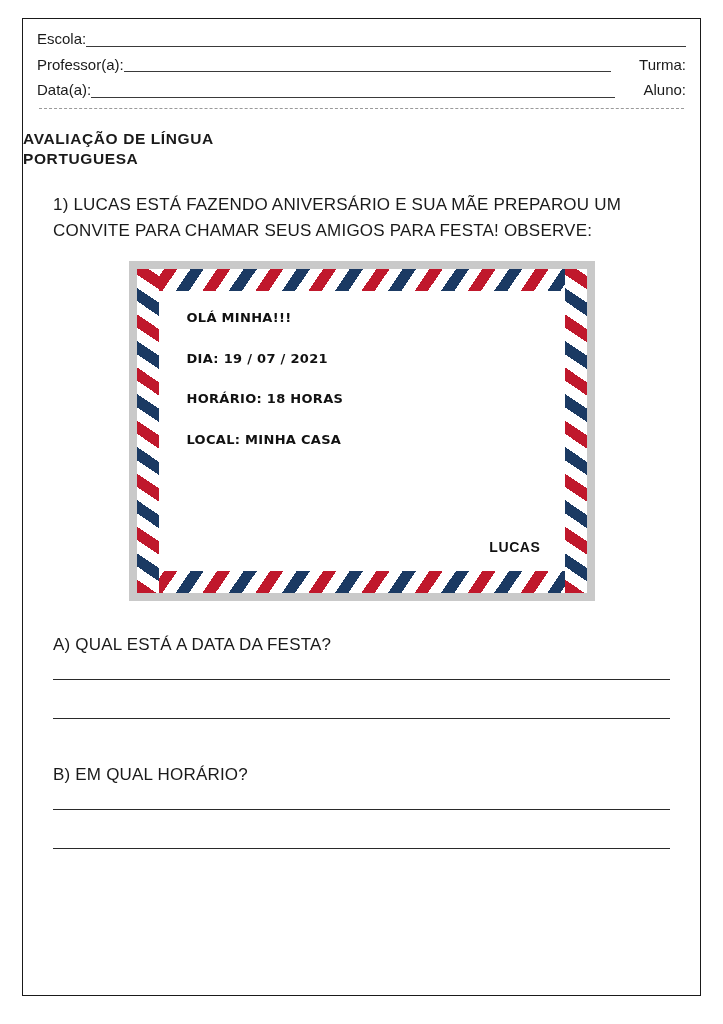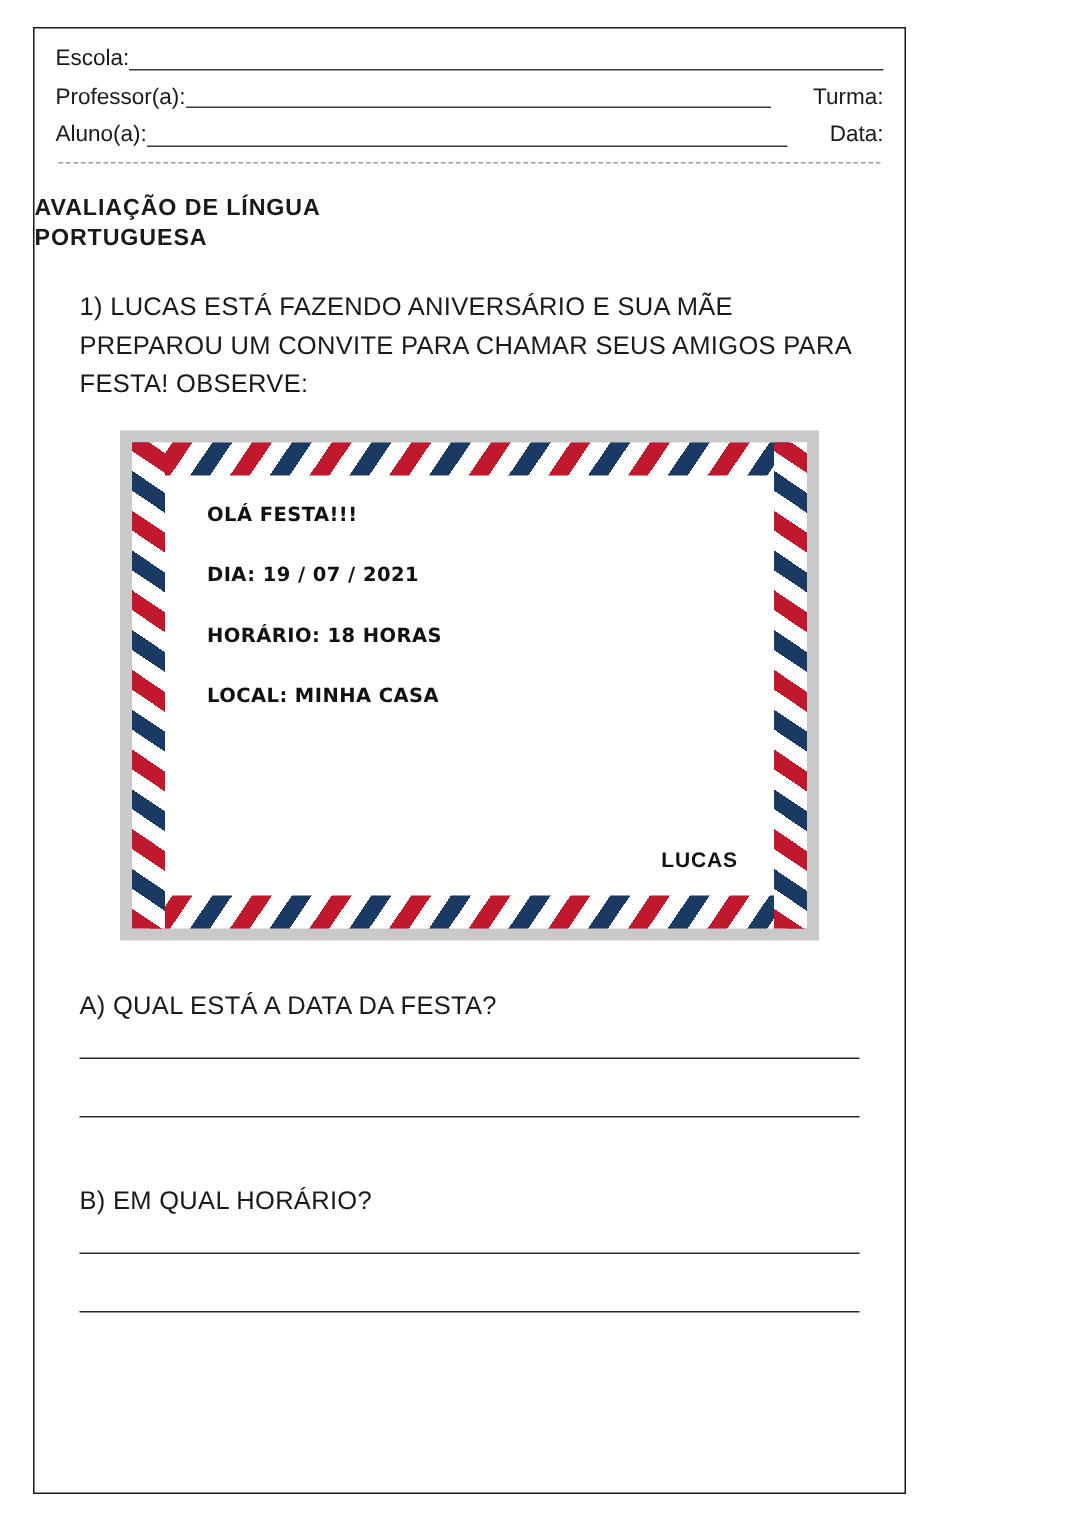--- a/index.html
+++ b/index.html
@@ -12,21 +12,21 @@
     height: 1024px;
     font-family: "Liberation Sans", sans-serif;
     color: #1a1a1a;
     position: relative;
     overflow: hidden;
   }
   .page {
     position: absolute;
     left: 22px;
     top: 18px;
-    width: 582px;
+    width: 679px;
     height: 978px;
     border: 1px solid #1a1a1a;
     box-sizing: border-box;
     background: #fff;
   }
 
   
   .header {
     padding: 12px 14px 6px 14px;
   }
@@ -180,23 +180,23 @@
       <span class="rule"></span>
     </div>
 
     <div class="field-row">
       <span class="field-label">Professor(a):</span>
       <span class="rule"></span>
       <span class="trailing-label">Turma:</span>
     </div>
 
     <div class="field-row">
-      <span class="field-label">Aluno(a):</span>
+      <span class="field-label">Data(a):</span>
       <span class="rule"></span>
-      <span class="trailing-label">Data:</span>
+      <span class="trailing-label">Aluno:</span>
     </div>
 
     <div class="dashed-sep"></div>
   </div>
 
   <div class="title">
     <div>AVALIAÇÃO  DE  LÍNGUA</div>
     <div>PORTUGUESA</div>
   </div>
 
@@ -204,21 +204,21 @@
 
   <div class="invite-wrap">
     <div class="invite">
       <div class="invite-inner"></div>
       <div class="stripe stripe-top"></div>
       <div class="stripe stripe-bottom"></div>
       <div class="stripe stripe-left"></div>
       <div class="stripe stripe-right"></div>
 
       <div class="invite-text">
-        <div class="invite-line">OLÁ FESTA!!!</div>
+        <div class="invite-line">OLÁ MINHA!!!</div>
         <div class="invite-line">DIA: 19 / 07 / 2021</div>
         <div class="invite-line">HORÁRIO: 18 HORAS</div>
         <div class="invite-line">LOCAL: MINHA CASA</div>
         <div class="invite-sign">LUCAS</div>
       </div>
     </div>
   </div>
 
   <div class="subq first">A) QUAL ESTÁ A DATA DA FESTA?</div>
   <div class="gap-a"></div>

